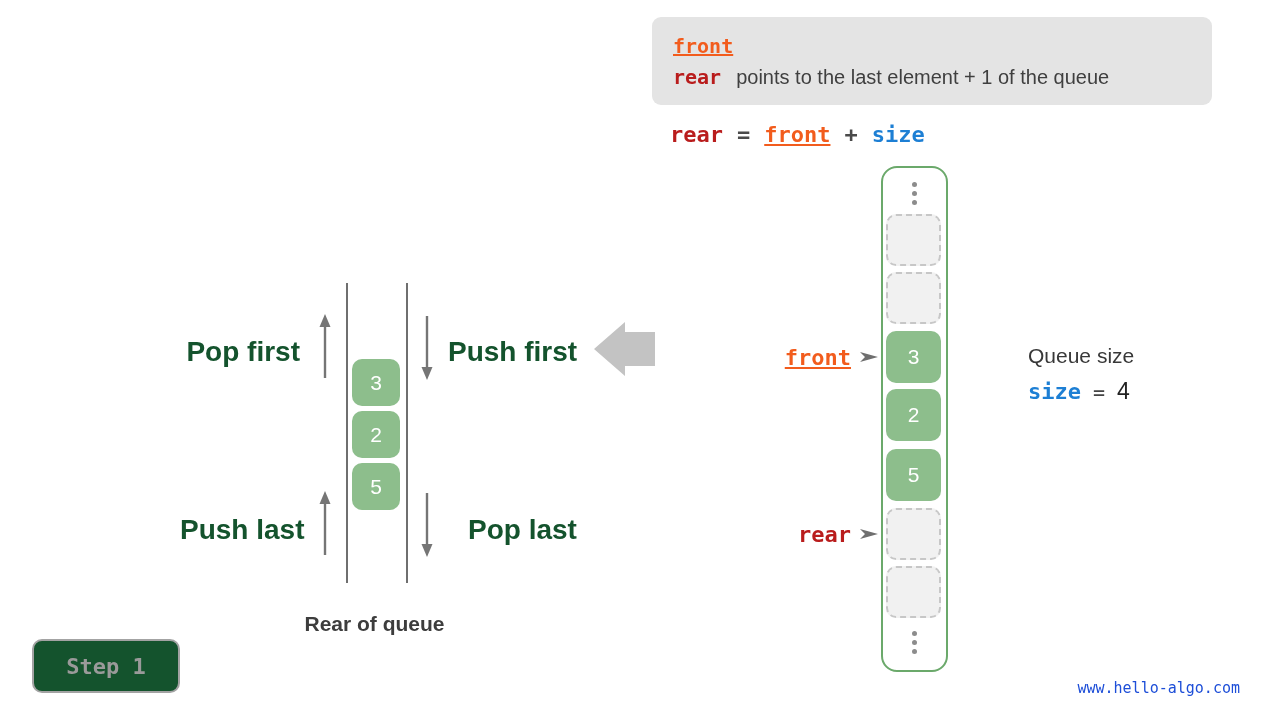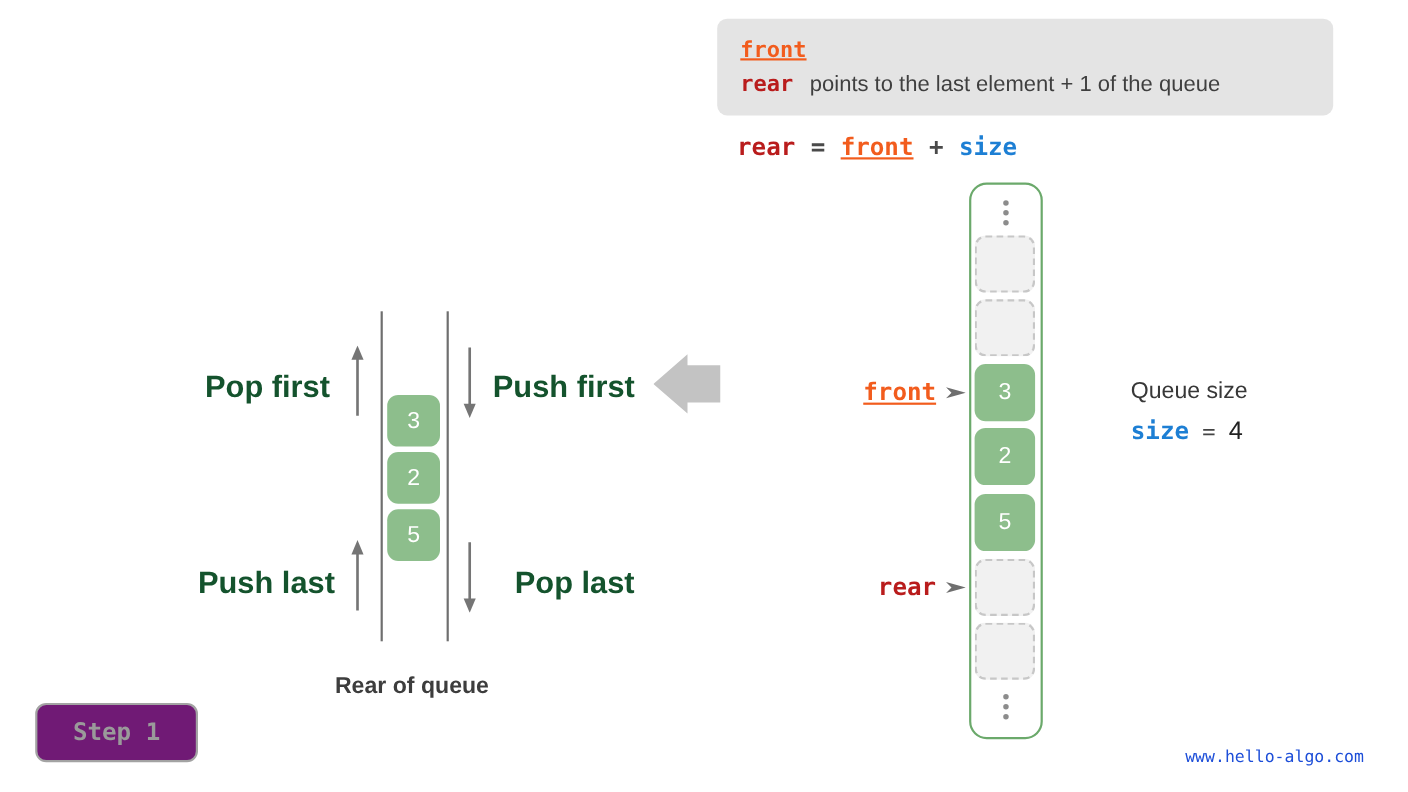--- a/index.html
+++ b/index.html
@@ -66,21 +66,21 @@
 
   
   .qsize-title{font-size:21px;color:#383838;}
   .qsize-line{display:flex;gap:12px;align-items:baseline;}
   .qsize-var{font-size:22px;font-weight:bold;color:#1d7fd4;}
   .qsize-eq{font-size:20px;color:#444;}
   .qsize-val{font-size:23px;color:#222;}
 
   
   .step-badge{
-    left:32px;top:639px;width:148px;height:54px;background:#701a75;
+    left:32px;top:639px;width:148px;height:54px;background:#14532d;
     border:2px solid #a3a3a3;border-radius:10px;box-sizing:border-box;
     display:flex;align-items:center;justify-content:center;
     font-size:22px;font-weight:bold;color:#9a9a9a;
   }
 
   
   .watermark{
     left:1040px;top:679px;width:200px;text-align:right;
     font-size:15px;color:#1d4ed8;
   }

